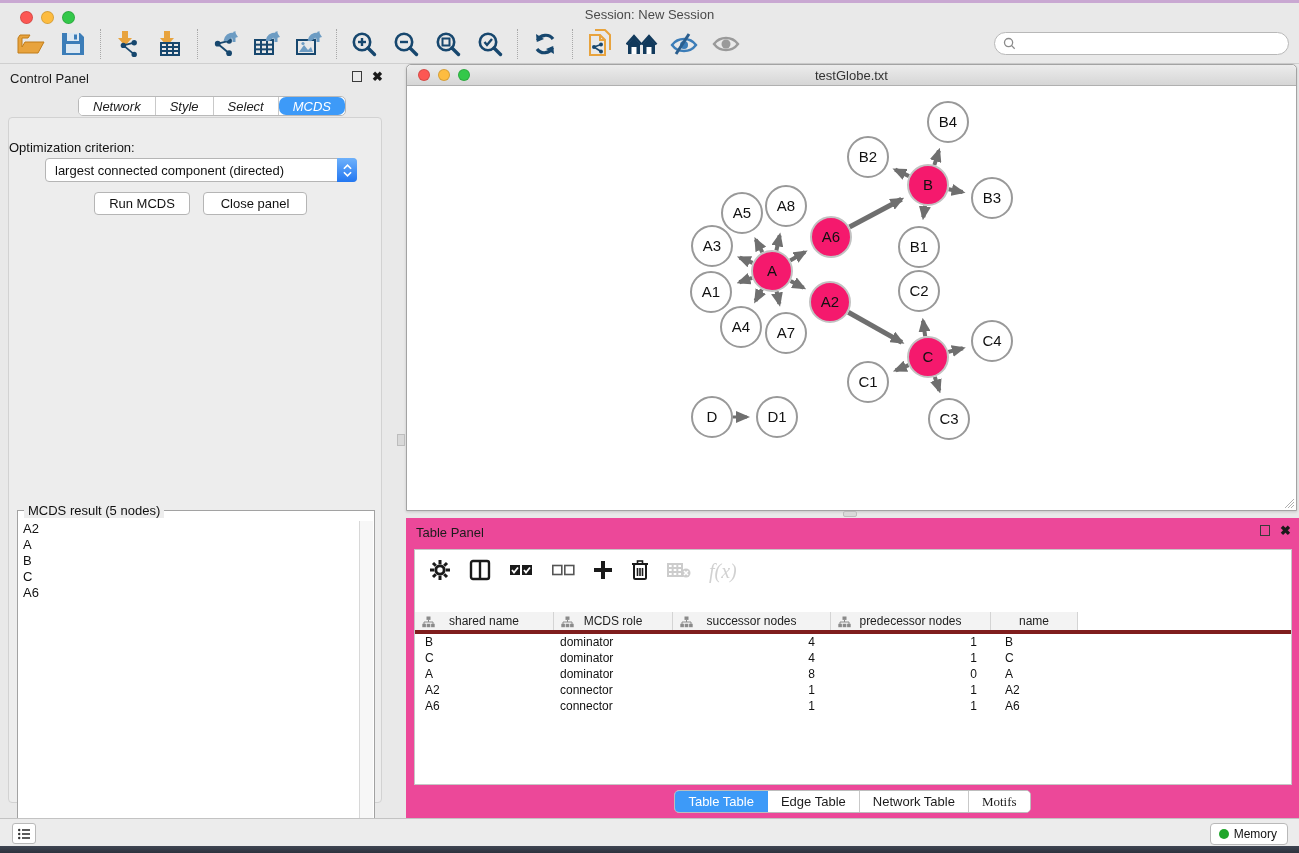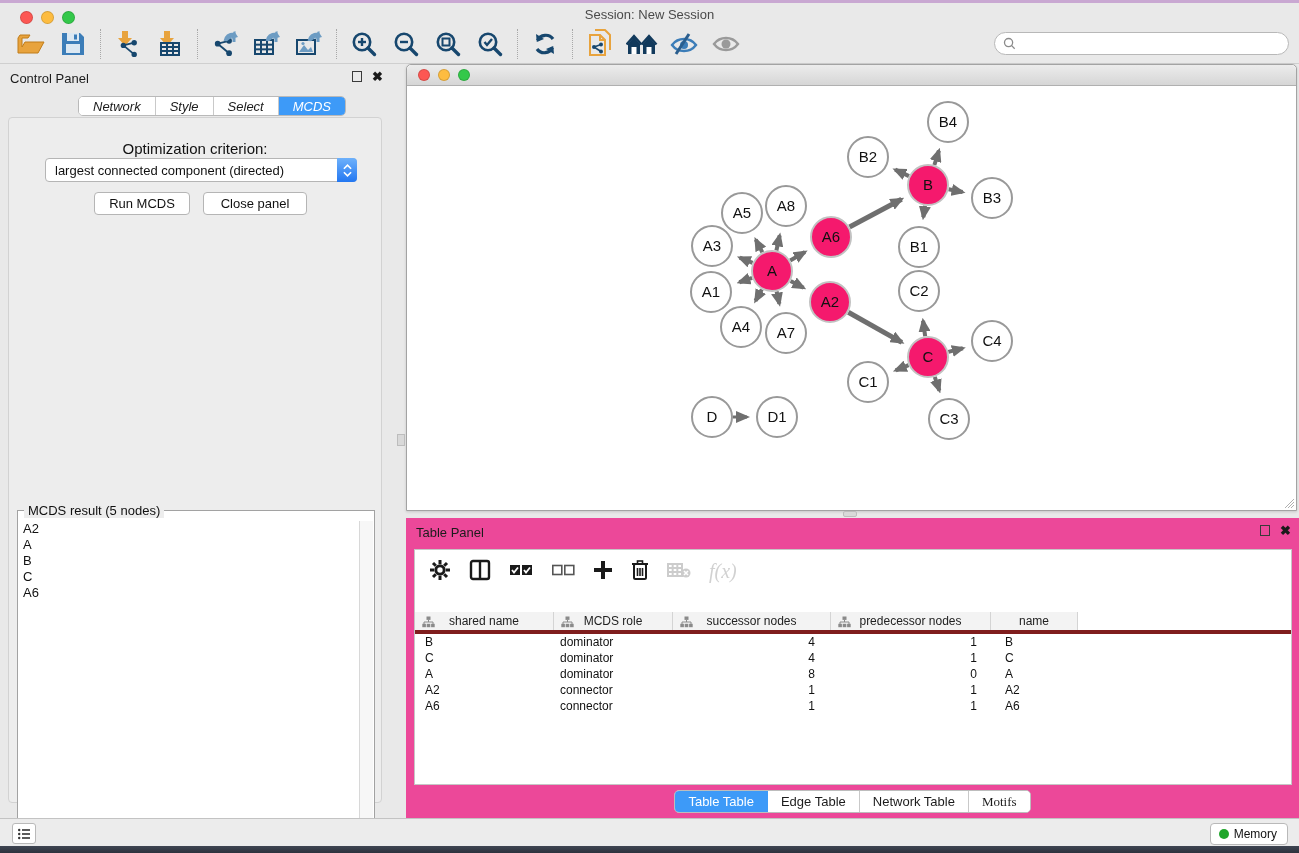--- a/index.html
+++ b/index.html
@@ -30,25 +30,25 @@
   
   #control-panel { position:absolute; left:0; top:64px; width:391px; height:754px; background:#e9e9e9; }
   .panel-titlebar { position:relative; height:28px; }
   .panel-title { position:absolute; left:10px; top:7px; font-size:13px; color:#1c1c1c; }
   .panel-ctrls { position:absolute; right:8px; top:7px; display:flex; gap:10px; align-items:center; }
   .float-box { width:10px; height:11px; border:1.5px solid #3a3a3a; }
   .close-x { font-size:13px; font-weight:bold; color:#1a1a1a; line-height:11px; }
 
   .seg-tabs { position:absolute; left:78px; top:32px; display:flex; height:20px; border:1px solid #b9b9b9; border-radius:5px; overflow:hidden; background:#fff; }
   .seg-tab { padding:0 14px; display:flex; align-items:center; font-size:13px; color:#1c1c1c; border-right:1px solid #c9c9c9; background:#fff;font-style:italic; }
-  .seg-tab:last-child { border-right:none; }
+  .seg-tab:last-child { border-right:none;border-radius:7px; }
   .seg-tab.selected { background:#3d9af8; color:#fff; border-right-color:#3d9af8; }
 
   #cp-body { position:absolute; left:8px; top:53px; width:374px; height:686px; background:#ededed; border:1px solid #d2d2d2; border-radius:4px; }
-  #opt-label { position:absolute; left:0; width:100%; top:22px; text-align:center; font-size:15px; color:#111; }
+  #opt-label { position:absolute; left:0; width:100%; top:22px; text-align:left; font-size:13px; color:#111; }
   #criterion-select { position:absolute; left:36px; top:40px; width:312px; height:24px; background:#fff; border:1px solid #b5b5b5; border-radius:4px; display:flex; align-items:center; }
   #criterion-value { flex:1; padding-left:9px; font-size:13px; color:#111; white-space:nowrap; }
   #criterion-stepper { width:20px; height:24px; margin-right:-1px; border-radius:0 4px 4px 0; background:linear-gradient(#6eb1fb,#2377f1); display:flex; flex-direction:column; align-items:center; justify-content:center; gap:1px; }
   #criterion-stepper svg { display:block; }
   .cp-btn { position:absolute; top:74px; height:23px; background:#fff; border:1px solid #b5b5b5; border-radius:4px; font-size:13px; color:#111; display:flex; align-items:center; justify-content:center; font-family:"Liberation Sans",sans-serif; }
   #run-btn { left:85px; width:96px; }
   #closepanel-btn { left:194px; width:104px; }
 
   #result-box { position:absolute; left:8px; top:392px; width:358px; height:340px; border:1px solid #a2a2a2; background:#fff; }
   #result-legend { position:absolute; left:6px; top:-8px; background:#ededed; padding:0 4px; font-size:13px; color:#111; }
@@ -352,20 +352,21 @@
   </div>
 </div>
 
 <div id="net-window">
   <div id="net-titlebar">
     <div class="lights">
       <div class="light red"></div>
       <div class="light yellow"></div>
       <div class="light green"></div>
     </div>
+    <div id="net-title">testGlobe.txt</div>
   </div>
   <svg id="net-canvas" viewBox="0 0 889 424">
       <defs>
         <marker id="arrow" markerUnits="userSpaceOnUse" markerWidth="14" markerHeight="12" refX="11" refY="6" orient="auto">
           <path d="M0,0 L14,6 L0,12 z" fill="#6f6f6f"></path>
         </marker>
       </defs>
       <line x1="355.3521187036509" y1="166.3474294937251" x2="348.782687566213" y2="153.64652929467846" stroke="#6f6f6f" stroke-width="4" marker-end="url(#arrow)"></line>
       <line x1="369.42167759484687" y1="164.4707825953538" x2="372.6833177216473" y2="149.3274534352089" stroke="#6f6f6f" stroke-width="4" marker-end="url(#arrow)"></line>
       <line x1="345.61538461538464" y1="176.92307692307693" x2="332.6923076923077" y2="171.53846153846155" stroke="#6f6f6f" stroke-width="4" marker-end="url(#arrow)"></line>

